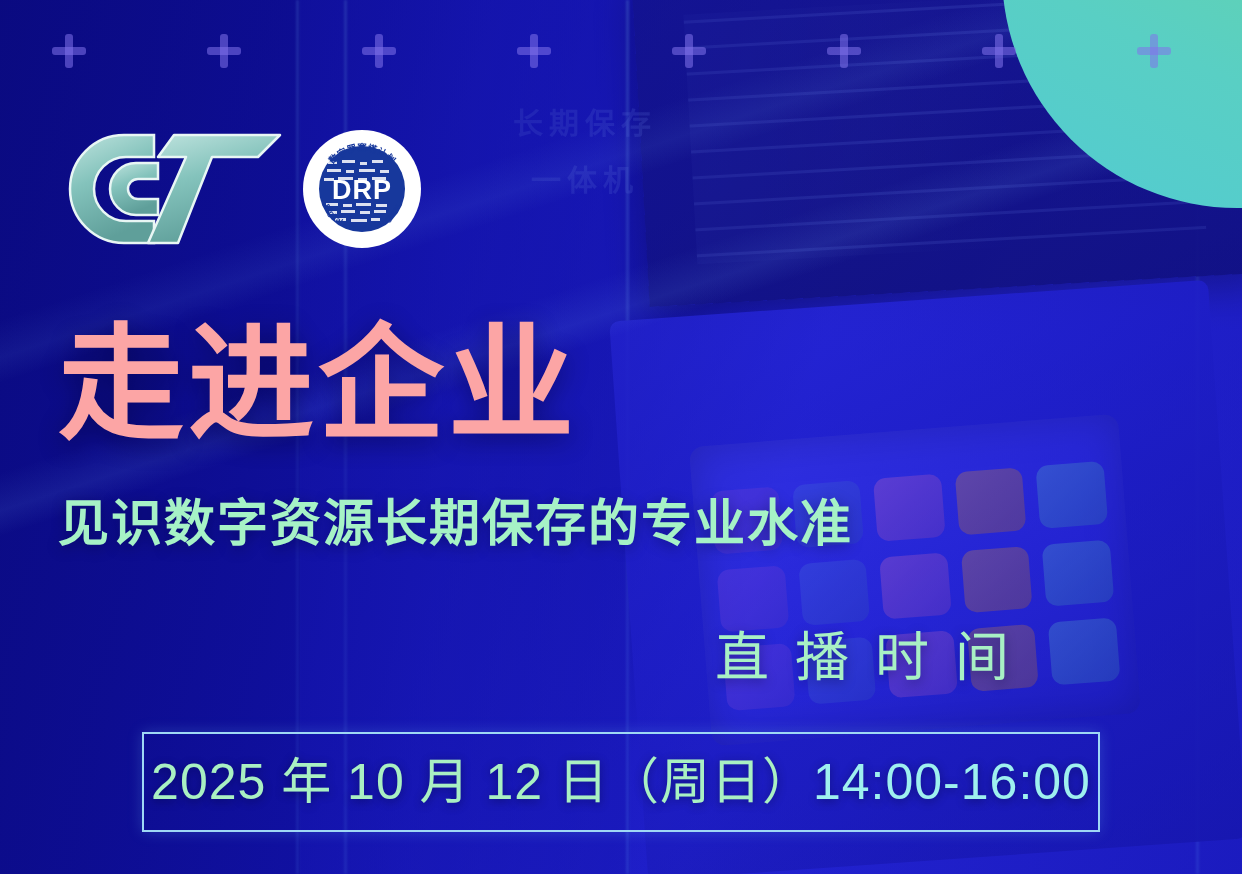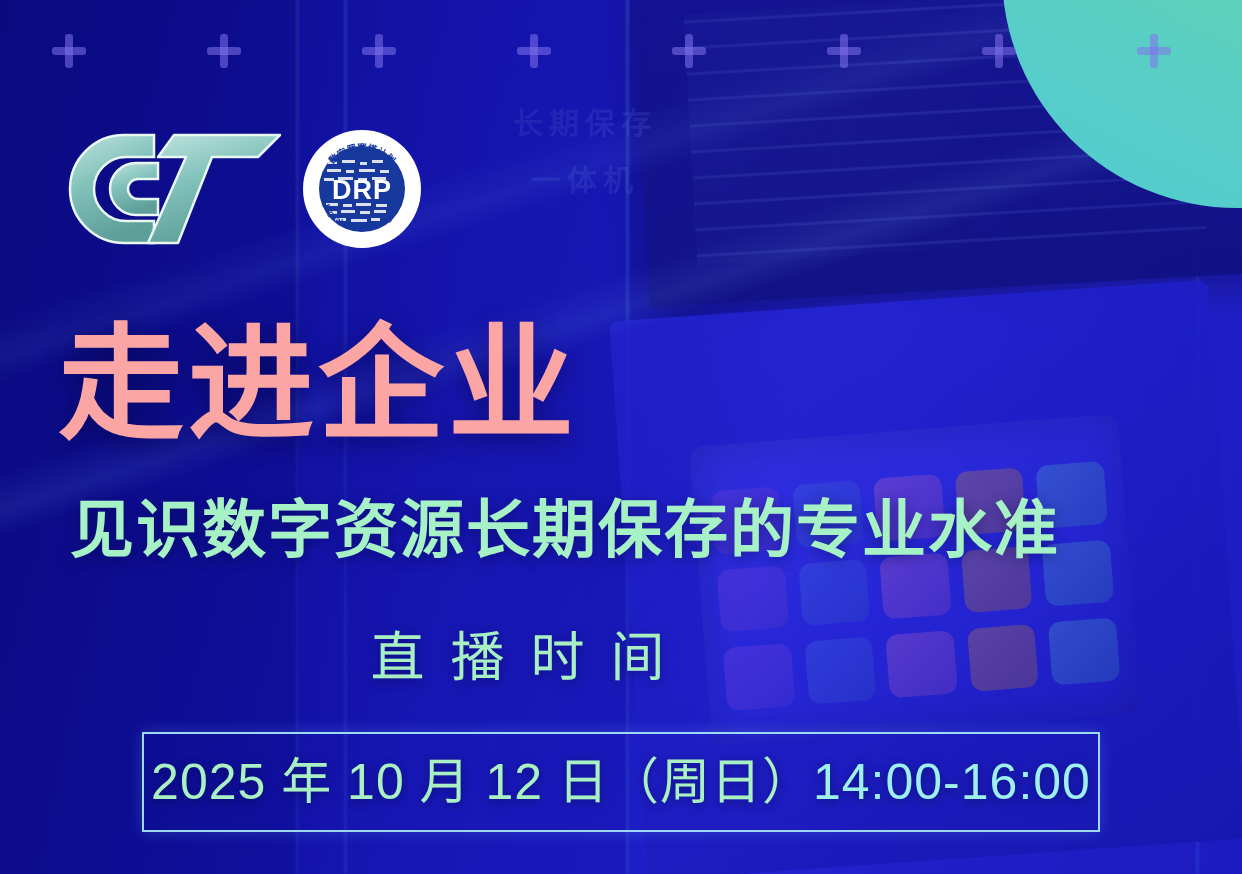--- a/index.html
+++ b/index.html
@@ -192,35 +192,35 @@
     font-weight: 900;
     color: #fca5a5;
     letter-spacing: 4px;
     line-height: 1;
     text-shadow: 0 6px 24px rgba(0,0,40,.45);
     white-space: nowrap;
   }
 
   .subhead {
     position: absolute;
-    left: 70px; top: 498px;
-    font-size: 64px;
+    left: 58px; top: 498px;
+    font-size: 51px;
     font-weight: 800;
     color: #a6f2c6;
     letter-spacing: 2px;
     line-height: 1;
     text-shadow: 0 3px 14px rgba(0,0,40,.40);
     white-space: nowrap;
   }
 
   .section-label {
     position: absolute;
     left: 0; top: 630px;
     width: 1035px;
-    text-align: center;
+    text-align: right;
     font-size: 54px;
     font-weight: 500;
     color: #a8f0c4;
     letter-spacing: 26px;
     text-indent: 26px;
     line-height: 1;
     text-shadow: 0 3px 12px rgba(0,0,40,.40);
   }
 
   

